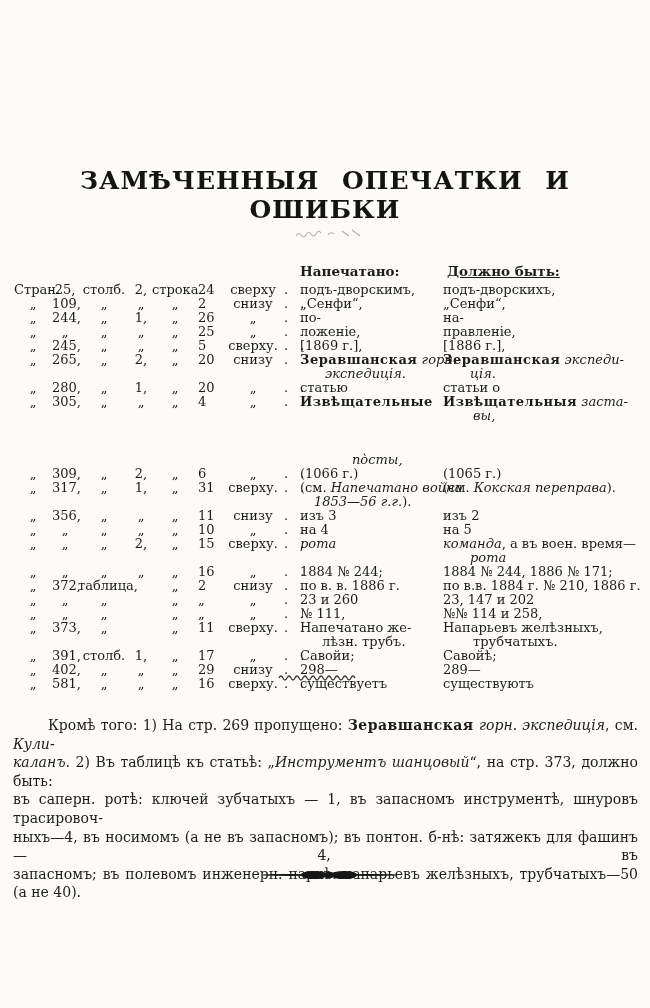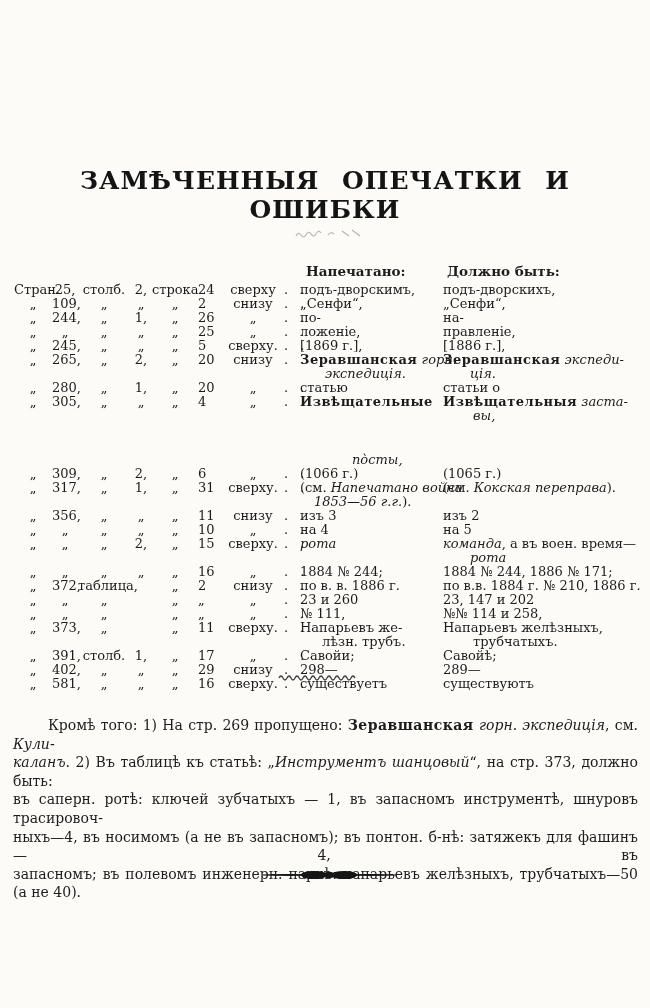--- a/index.html
+++ b/index.html
@@ -21,22 +21,22 @@
   }
 
   .orn { position:absolute; }
   .orn-top    { top:227px; left:294px; opacity:.65; }
   .orn-mid    { top:672px; left:278px; }
   .orn-bottom { top:868px; left:260px; }
 
   .table-wrap { position:absolute; top:263px; left:14px; width:622px; }
   .thead { position:relative; height:20px; font-size:13.5px; font-weight:bold; }
   .th { position:absolute; top:0; white-space:nowrap; }
-  .th-printed { left:292px; }
-  .th-correct { left:433px; }
+  .th-printed { left:286px; }
+  .th-correct { left:433px;text-decoration:underline; }
 
   .trow {
     display:grid;
     grid-template-columns:38px 26px 52px 22px 46px 26px 58px 18px 143px 1fr;
     font-size:13px; line-height:14px;
     white-space:nowrap;
   }
   .trow .c  { overflow:visible; }
   .c0 { text-align:center; }
   .c1 { text-align:center; }
@@ -362,21 +362,21 @@
         <div class="trow">
           <div class="c c0">„</div>
           <div class="c c1">373,</div>
           <div class="c c2">„</div>
           <div class="c c3"></div>
           <div class="c c4">„</div>
           <div class="c c5">11</div>
           <div class="c c6">сверху.</div>
           <div class="c c7">. .</div>
           <div class="c pcol">
-            <div><span>Напарьевъ же-</span></div>
+            <div><span>Напечатано же-</span></div>
             <div style="padding-left: 22px;"><span>лѣзн. трубъ.</span></div>
           </div>
           <div class="c dcol">
             <div><span>Напарьевъ желѣзныхъ,</span></div>
             <div style="padding-left: 30px;"><span>трубчатыхъ.</span></div>
           </div>
         </div>
         <div class="trow">
           <div class="c c0">„</div>
           <div class="c c1">391,</div>

